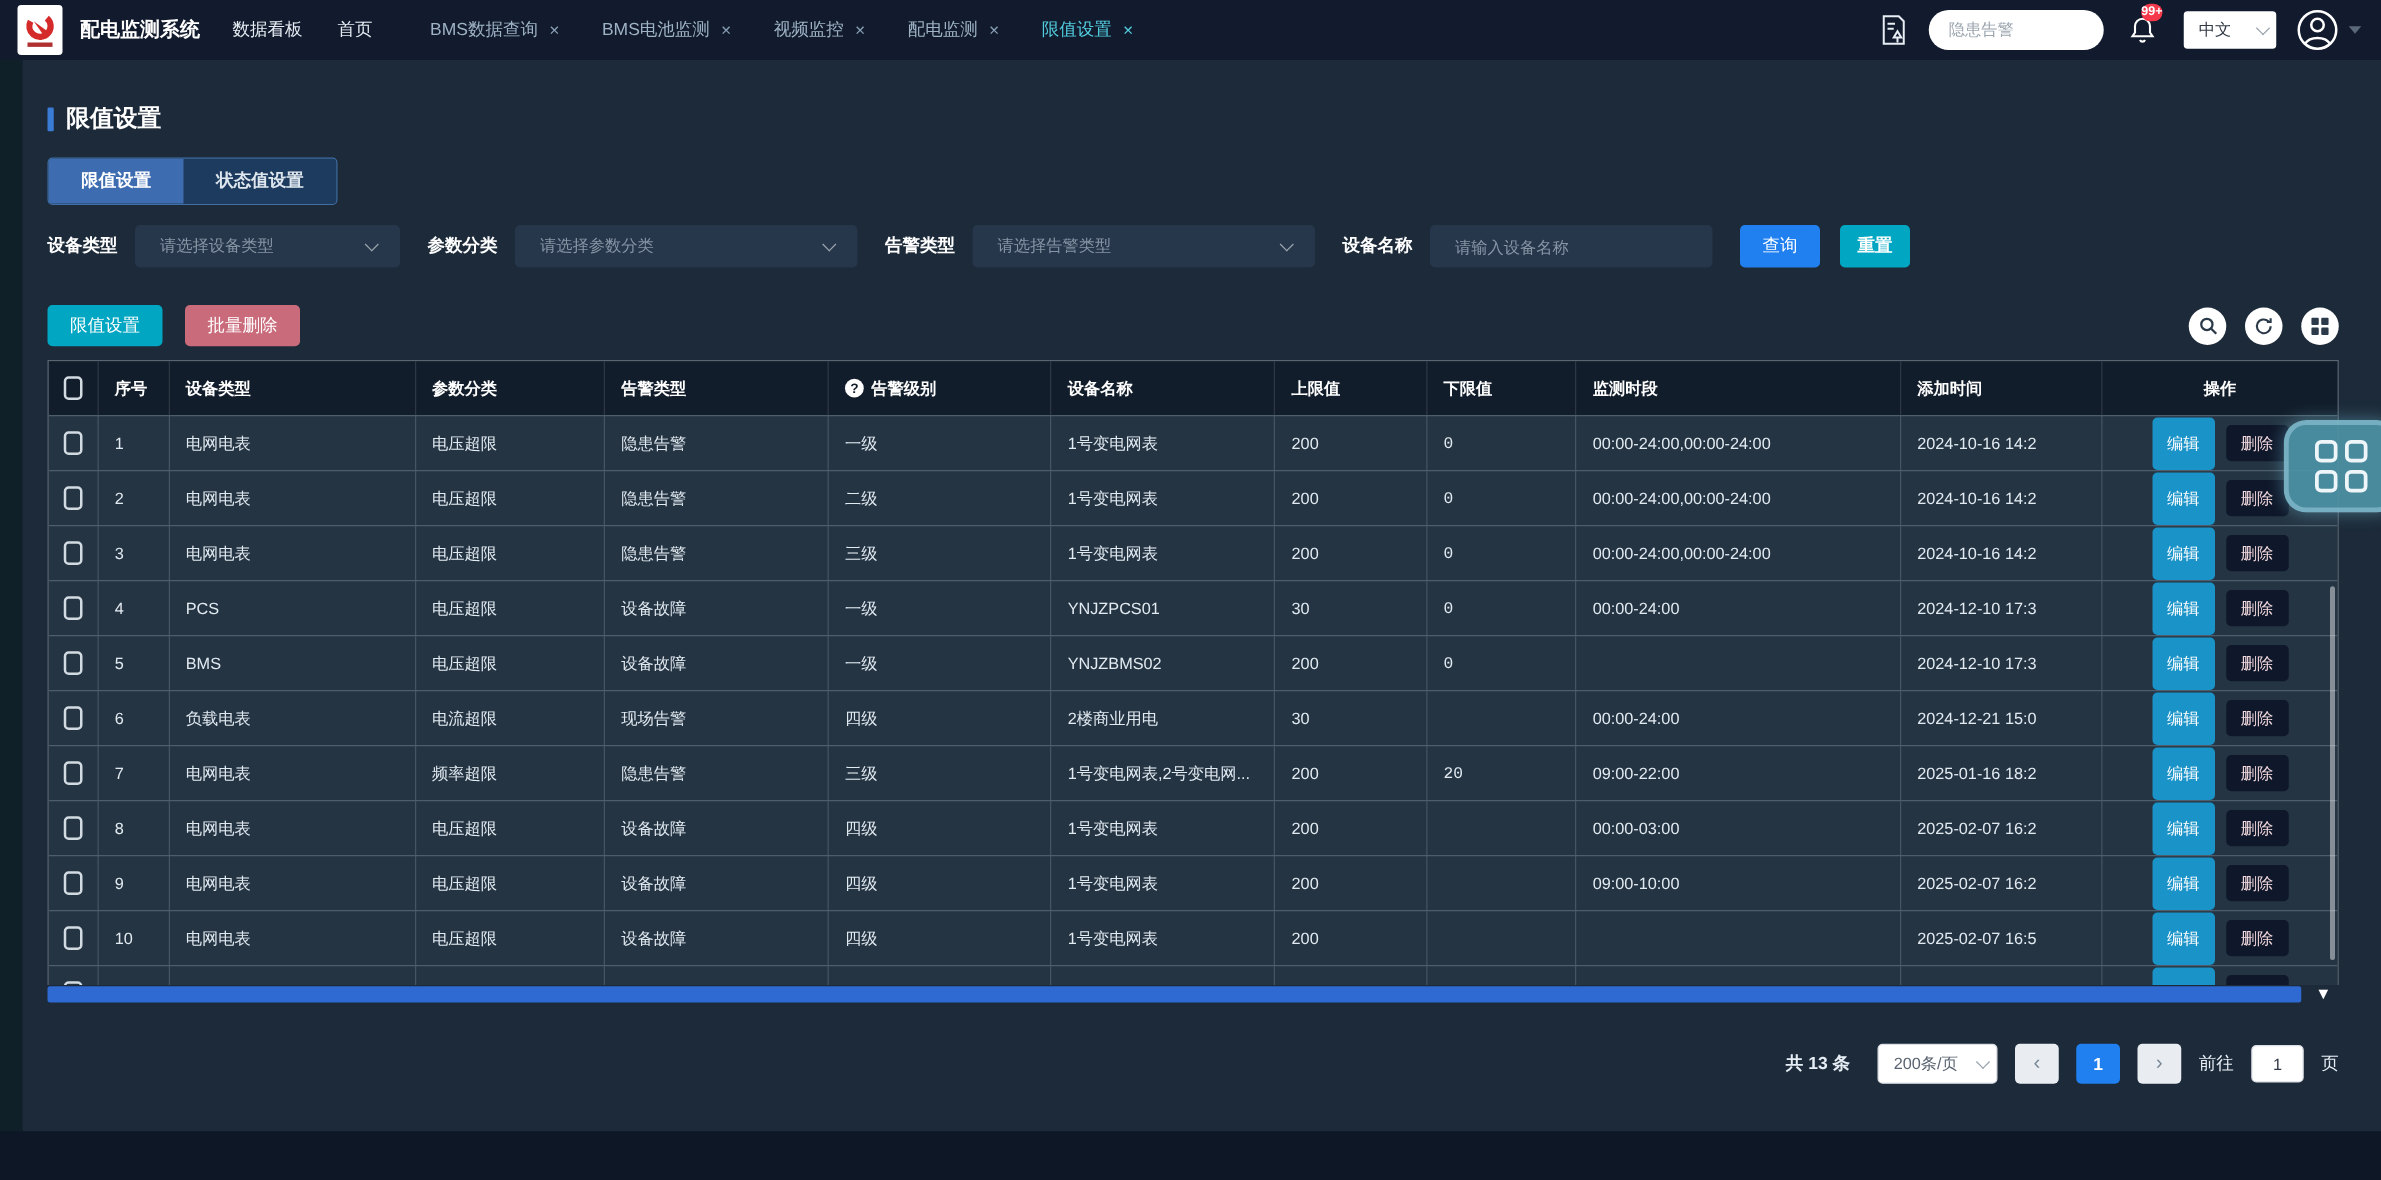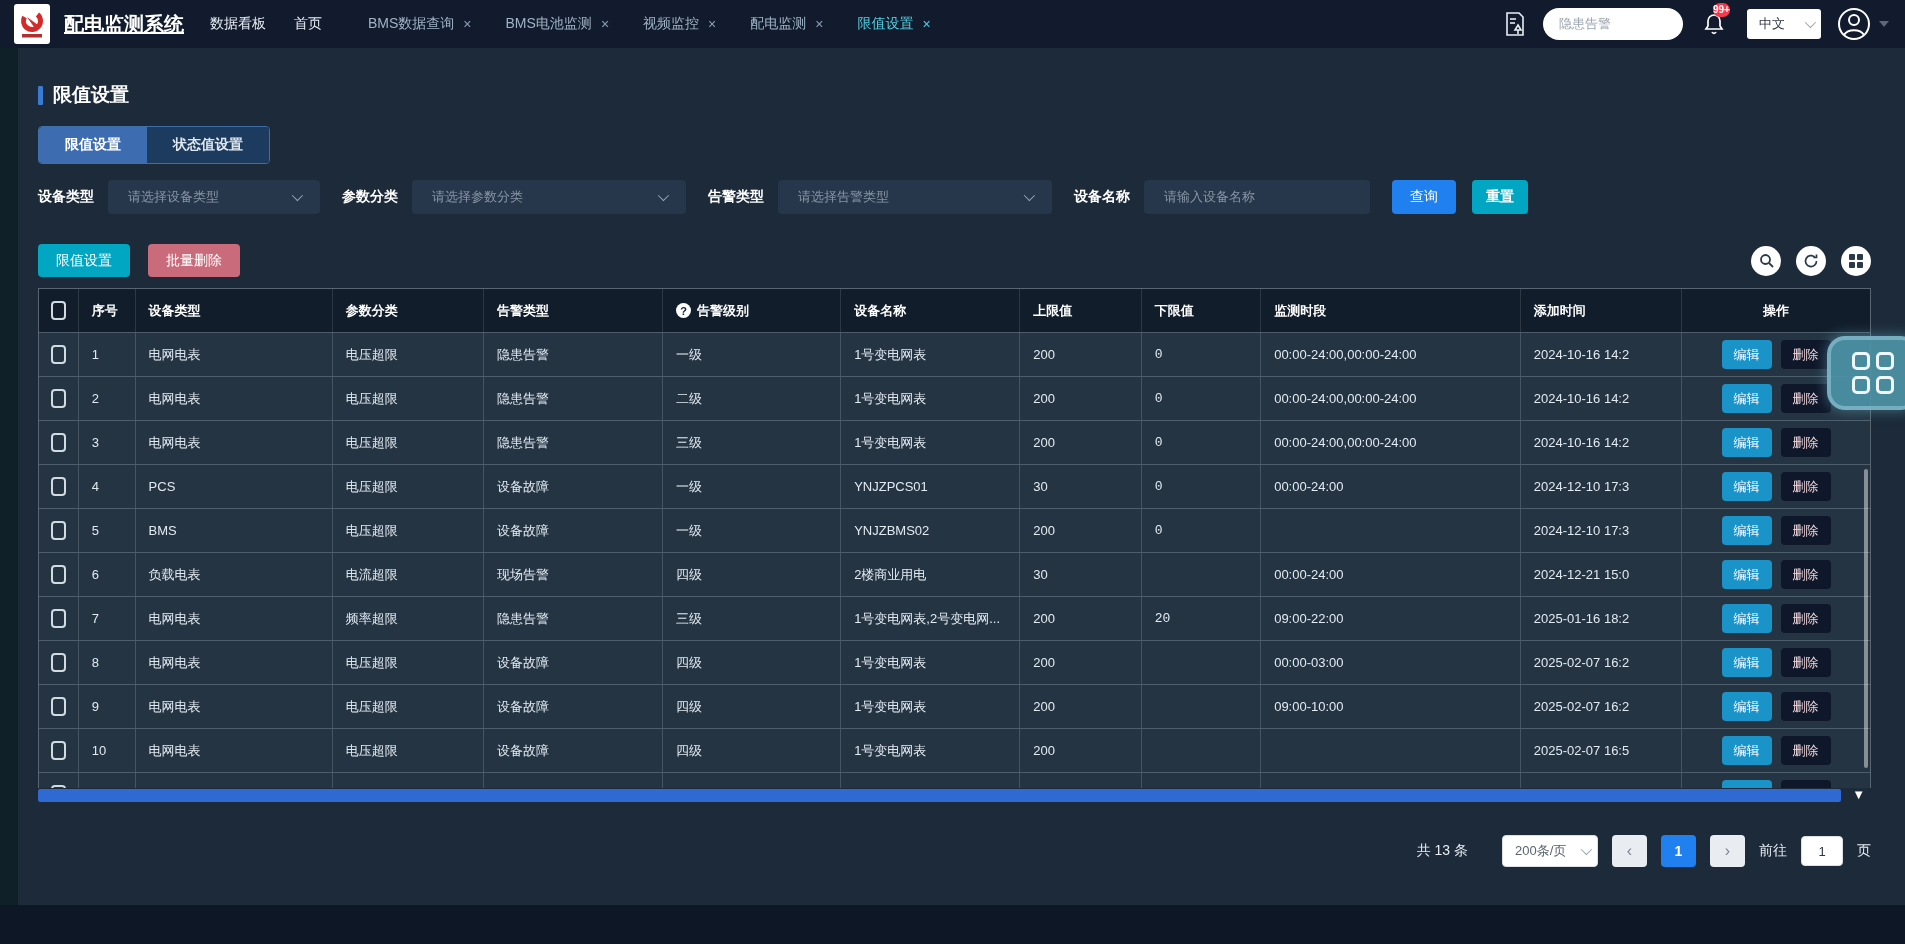--- a/index.html
+++ b/index.html
@@ -7,21 +7,21 @@
   body {
     font-family: "Liberation Sans", "DejaVu Sans", sans-serif;
     background:#0d1726; color:#e6edf4;
   }
   
   .topbar {
     height:48px; background:#111b2d; display:flex; align-items:center;
     padding:0 16px 0 14px; position:relative; z-index:20;
   }
   .logo-box { width:36px; height:40px; background:#fff; border-radius:3px; display:flex; align-items:center; justify-content:center; margin-right:14px; }
-  .brand { font-size:20px; font-weight:bold; color:#fff; margin-right:26px; white-space:nowrap;text-decoration:underline; }
+  .brand { font-size:16px; font-weight:bold; color:#fff; margin-right:26px; white-space:nowrap; }
   .nav-item { font-size:14px; color:#e8eef4; margin-right:28px; cursor:pointer; white-space:nowrap; }
   .tb-tabs { display:flex; align-items:center; gap:34px; margin-left:18px; }
   .tb-tab { font-size:14px; color:#9fb3c6; display:flex; align-items:center; gap:9px; cursor:pointer; white-space:nowrap; }
   .tb-tab .tb-close { font-size:14px; color:#8aa0b4; }
   .tb-tab.active, .tb-tab.active .tb-close { color:#53cfe0; }
   .topbar-right { margin-left:auto; display:flex; align-items:center; }
   .report-icon { margin-right:16px; }
   .tenant-pill {
     width:140px; height:32px; background:#fff; border-radius:16px;
     display:flex; align-items:center; padding:0 16px; font-size:13px; color:#9aa4ae; margin-right:20px;
@@ -52,21 +52,21 @@
   
   .filters { margin-top:16px; display:flex; align-items:center; }
   .f-label { font-size:14px; font-weight:bold; color:#fff; margin-right:14px; white-space:nowrap; }
   .f-select, .f-input {
     height:34px; background:#27374b; border-radius:4px; display:flex; align-items:center;
     justify-content:space-between; padding:0 20px; font-size:13px; color:#8795a5; margin-right:22px;
   }
   .f-select { width:212px; cursor:pointer; }
   .f-select.wide { width:274px; }
   .f-input { width:226px; }
-  .f-input input { background:transparent; border:none; outline:none; color:#dfe7ee; font-size:13px; width:100%; font-family:Liberation Mono, monospace; }
+  .f-input input { background:transparent; border:none; outline:none; color:#dfe7ee; font-size:13px; width:100%; font-family:Liberation Sans, sans-serif; }
   .f-input input::placeholder { color:#8795a5; }
   .btn { border:none; border-radius:4px; color:#fff; font-size:14px; cursor:pointer; font-family:inherit; }
   .btn-query { width:64px; height:34px; background:var(--accent_blue,#2080f0); margin-right:16px; }
   .btn-reset { width:56px; height:34px; background:var(--teal,#00a6c2); font-weight:bold; }
   
   .toolbar { margin-top:30px; display:flex; align-items:center; }
   .btn-limit { width:92px; height:33px; background:var(--teal,#00a6c2); margin-right:18px; }
   .btn-batch { width:92px; height:33px; background:var(--rose,#c96b7b); }
   .tool-icons { margin-left:auto; display:flex; gap:15px; }
   .circle-btn { width:30px; height:30px; border-radius:50%; background:#fff; display:flex; align-items:center; justify-content:center; cursor:pointer; }
@@ -79,37 +79,37 @@
   .th { font-weight:bold; color:#fff; border-right-color:rgba(255,255,255,0.12); }
   .td { color:#e2eaf1; }
   .c0 { width:40px; justify-content:center; padding:0; }
   .c1 { width:57px; } .c2 { width:198px; } .c3 { width:152px; } .c4 { width:180px; }
   .c5 { width:179px; } .c6 { width:180px; } .c7 { width:122px; } .c8 { width:120px;font-family:Liberation Mono, monospace; }
   .c9 { width:261px; } .c10 { width:162px; }
   .c11 { flex:1; min-width:188px; justify-content:center; gap:9px; border-right:none; }
   .ellip { text-overflow:ellipsis; }
   .checkbox { width:15px; height:19px; border:2px solid #d3dbe2; border-radius:4px; background:transparent; cursor:pointer; }
   .q-icon { width:15px; height:15px; border-radius:50%; background:#fff; color:#121d2b; font-size:11px; font-weight:bold; display:inline-flex; align-items:center; justify-content:center; margin-right:6px; }
-  .btn-edit { width:50px; height:29px; background:var(--edit_blue,#1a93c8); border:none; border-radius:4px; color:#fff; font-size:13px; cursor:pointer; font-family:Liberation Mono, monospace; }
+  .btn-edit { width:50px; height:42px; background:var(--edit_blue,#1a93c8); border:none; border-radius:4px; color:#fff; font-size:13px; cursor:pointer; font-family:Liberation Mono, monospace; }
   .btn-delete { width:50px; height:29px; background:#0f172a; border:none; border-radius:4px; color:#f3dade; font-size:13px; cursor:pointer; font-family:inherit; }
   .vscroll-thumb { position:absolute; right:2px; top:180px; bottom:20px; width:4px; background:rgba(255,255,255,0.45); border-radius:2px; }
   .hscroll { position:relative; height:15px; }
   .hscroll-thumb { position:absolute; left:0; right:30px; top:1px; height:13px; background:var(--scrollbar_blue,#2e6ad1); border-radius:2px; cursor:pointer; }
   .vscroll-arrow { position:absolute; right:6px; top:0px; color:#fff; font-size:13px; line-height:14px; }
   
   .float-widget {
     position:absolute; top:288px; right:-14px; width:92px; height:74px; z-index:30;
     background:rgba(77,146,166,0.92); border:4px solid rgba(170,220,235,0.45); border-radius:18px;
     display:flex; align-items:center; justify-content:center; box-shadow:0 0 14px rgba(120,200,220,0.45); cursor:pointer;
   }
   .fw-grid { display:grid; grid-template-columns:18px 18px; grid-template-rows:18px 18px; gap:6px; }
   .fw-grid span { border:3px solid #eef6f9; border-radius:5px; }
   
   .pagination { margin-top:32px; display:flex; align-items:center; justify-content:flex-end; gap:14px; font-size:14px; color:#e6edf4; }
-  .total-text { font-weight:normal; margin-right:20px; }
+  .total-text { font-weight:bold; margin-right:8px; }
   .size-select { width:96px; height:32px; background:#fff; border:1px solid #dcdfe6; border-radius:4px; display:flex; align-items:center; justify-content:space-between; padding:0 8px 0 12px; font-size:13px; color:#5a6470; cursor:pointer; }
   .pg-btn { width:35px; height:32px; border-radius:4px; background:#e9edf2; display:flex; align-items:center; justify-content:center; color:#7a8795; font-size:16px; cursor:pointer; }
   .pg-btn.current { background:var(--accent_blue,#2080f0); color:#fff; font-weight:bold; font-size:14px; }
   .goto-input { width:42px; height:30px; background:#fff; border:1px solid #dcdfe6; border-radius:4px; text-align:center; font-size:13px; color:#303845; font-family:inherit; }
   svg { display:block; }
 </style>
 </head>
 <body>
 
 <div class="topbar">

